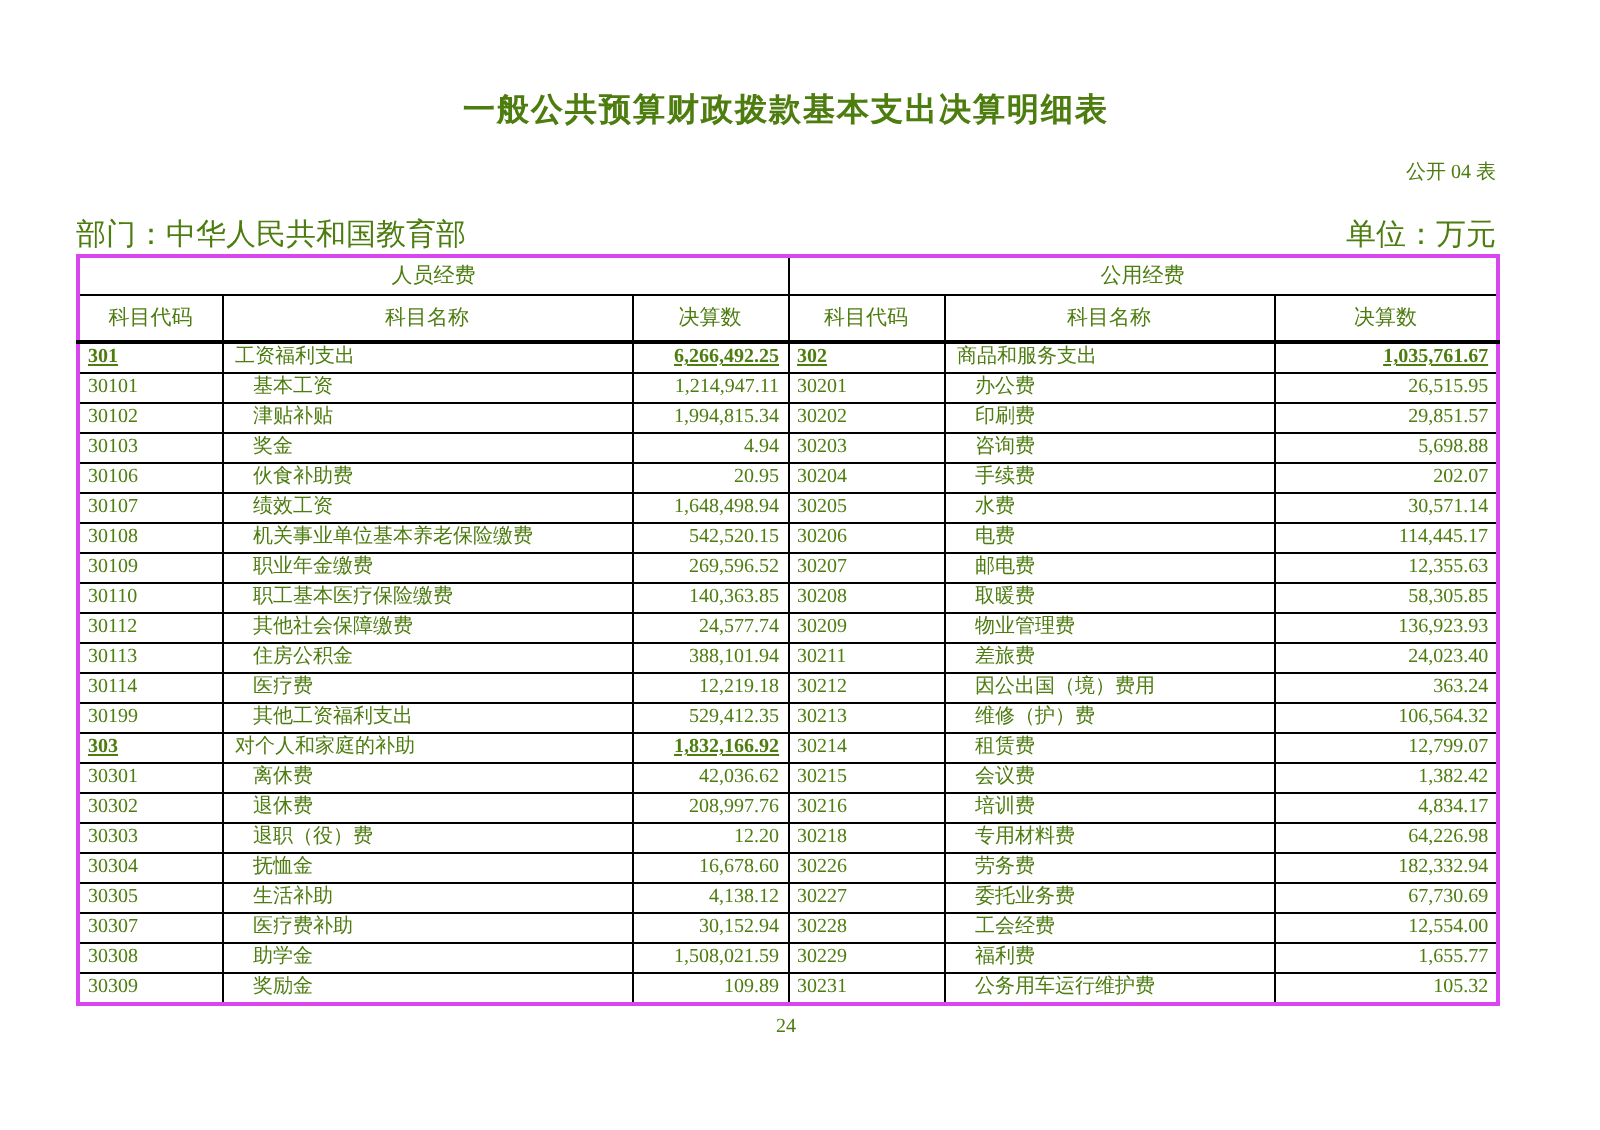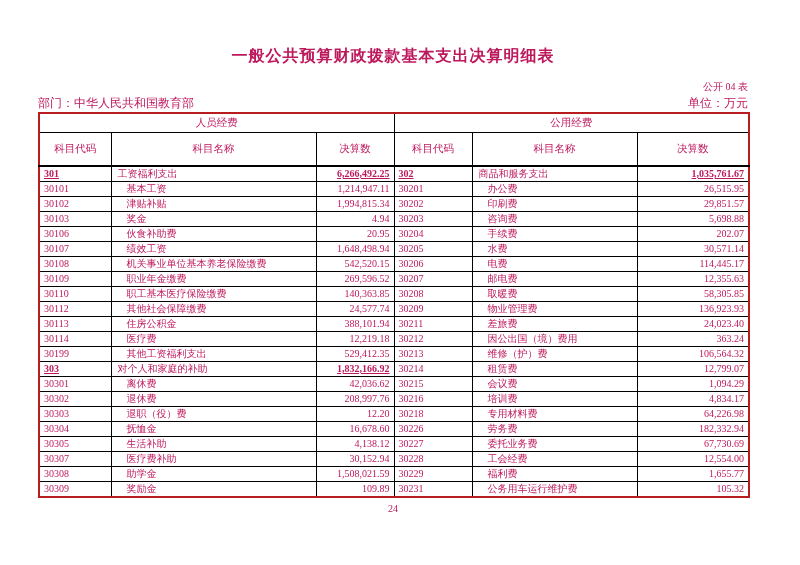--- a/index.html
+++ b/index.html
@@ -4,65 +4,65 @@
 <style>
   html,body { margin:0; padding:0; background:#ffffff; }
   .page {
     position: relative;
     width: 800px;
     height: 565px;
     background: #ffffff;
     box-sizing: border-box;
     padding: 46px 52px 0 38px;
     font-family: "Liberation Serif", "DejaVu Serif", serif;
-    color: #be185d;
+    color: #4d7c0f;
   }
   .content { width: 710px; }
   .doc-title {
     margin: 0;
     text-align: center;
     font-size: 16px;
     font-weight: bold;
     letter-spacing: 1px;
     line-height: 20px;
   }
   .form-line {
     margin-top: 15px;
     text-align: right;
     font-size: 10px;
     line-height: 12px;
   }
   .meta-line {
-    margin-top: 4px;
+    margin-top: 19px;
     display: flex;
     justify-content: space-between;
-    font-size: 12px;
+    font-size: 15px;
     line-height: 13px;
   }
   table.budget {
     margin-top: 2px;
     width: 710px;
     border-collapse: collapse;
     table-layout: fixed;
-    border: 2px solid #b91c1c;
+    border: 2px solid #d946ef;
   }
   table.budget th, table.budget td {
     border: 1px solid #000;
     padding: 0 4px;
     overflow: hidden;
     white-space: nowrap;
     box-sizing: border-box;
   }
   table.budget th {
     font-weight: normal;
     text-align: center;
     font-size: 10.5px;
   }
   tr.group-row th { height: 19px; }
-  tr.colhead-row th { height: 34px; border-bottom: 2px solid #000; }
+  tr.colhead-row th { height: 24px; border-bottom: 2px solid #000; }
   table.budget td {
     height: 14px;
     font-size: 10px;
     line-height: 14px;
   }
   td.code { text-align: left; padding-left: 5px; }
   td.name { text-align: left; padding-left: 6px; }
   td.name.indent { padding-left: 15px; margin-left: 21px; }
   td.val  { text-align: right; padding-right: 4px; }
   td.bold, th.bold { font-weight: bold; text-decoration: underline; }
@@ -224,21 +224,21 @@
             <td class="code mid">30214</td>
             <td class="name indent">租赁费</td>
             <td class="val">12,799.07</td>
           </tr>
           <tr>
             <td class="code">30301</td>
             <td class="name indent">离休费</td>
             <td class="val">42,036.62</td>
             <td class="code mid">30215</td>
             <td class="name indent">会议费</td>
-            <td class="val">1,094.29</td>
+            <td class="val">1,382.42</td>
           </tr>
           <tr>
             <td class="code">30302</td>
             <td class="name indent">退休费</td>
             <td class="val">208,997.76</td>
             <td class="code mid">30216</td>
             <td class="name indent">培训费</td>
             <td class="val">4,834.17</td>
           </tr>
           <tr>

